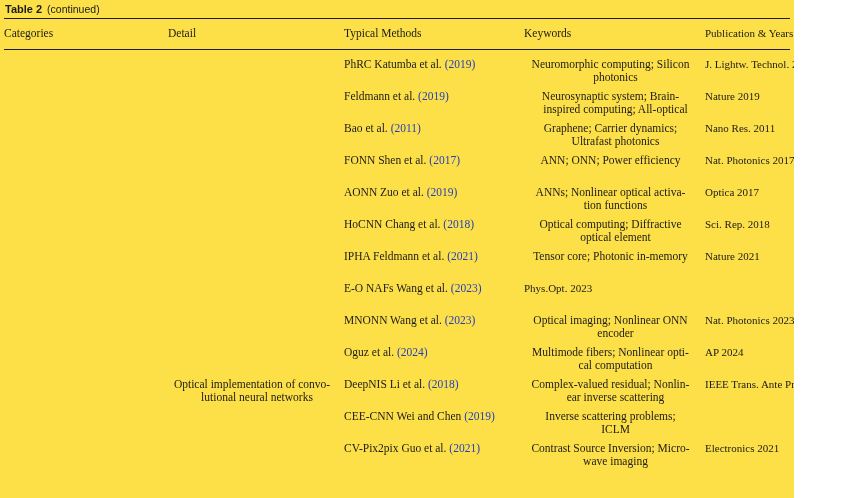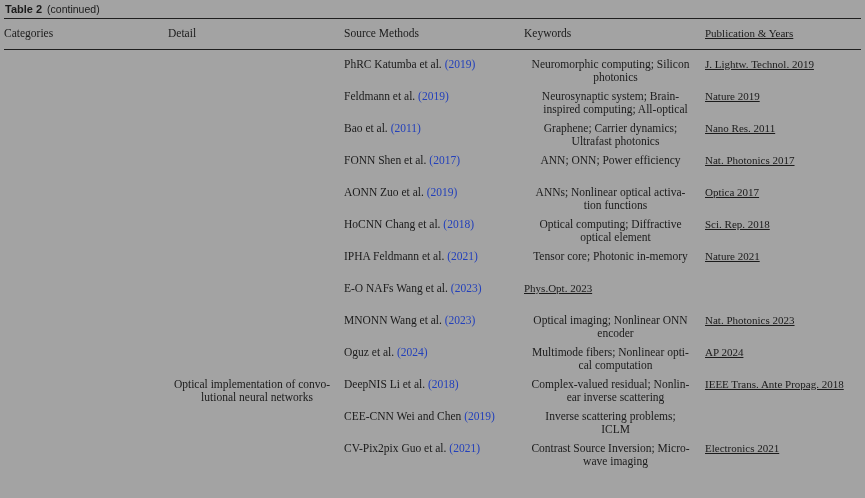--- a/index.html
+++ b/index.html
@@ -1,19 +1,19 @@
 <!DOCTYPE html>
 <html><head>
 <meta charset="utf-8">
 <style>
   html,body{margin:0;padding:0;background:#ffffff;}
   .page{
-    width:865px;height:498px;box-sizing:border-box;
+    width:794px;height:498px;box-sizing:border-box;
     padding:3px 4px 0 4px;
-    background:#a3a3a3;color:#1b1b1b;
+    background:#fde047;color:#1b1b1b;
     font-family:"Liberation Serif", serif;
     overflow:hidden;position:relative;
   }
   .caption{
     font-family:"Liberation Sans", sans-serif;
     font-size:11px;line-height:12px;margin:0 0 3px 1px;
   }
   .caption .cap-bold{font-weight:bold;}
   .caption .cap-rest{font-weight:normal;margin-left:5px;font-size:10.5px;}
   .rule{border-bottom:1.4px solid #1f1f1f;height:0;}
@@ -28,38 +28,38 @@
   .tbody{padding-top:5px;}
   .tr{
     font-size:11.5px;line-height:13px;
     padding:3px 0;min-height:26px;
   }
   .td{padding-right:8px;}
   .td.kw,.td.detail{
     white-space:pre-line;      
     padding-left:10px;text-indent:-10px;text-align:center;  
   }
-  .td.pub{white-space:nowrap;font-size:11px;padding-right:0;text-decoration:underline;}
+  .td.pub{white-space:nowrap;font-size:11px;padding-right:0;}
   .year{color:#2340bb;text-decoration:none;cursor:pointer;font-family:Liberation Serif, serif;}
 </style>
 </head>
 <body>
 
 <div class="page">
 
   <div class="caption">
     <span class="cap-bold">Table 2</span><span class="cap-rest">(continued)</span>
   </div>
 
   <div class="rule"></div>
 
   <div class="grid thead">
     <div class="td">Categories</div>
     <div class="td">Detail</div>
-    <div class="td">Source Methods</div>
+    <div class="td">Typical Methods</div>
     <div class="td">Keywords</div>
     <div class="td pub">Publication &amp; Years</div>
   </div>
 
   <div class="rule"></div>
 
   <div class="tbody">
 
     <div class="grid tr">
       <div class="td cat"></div>

